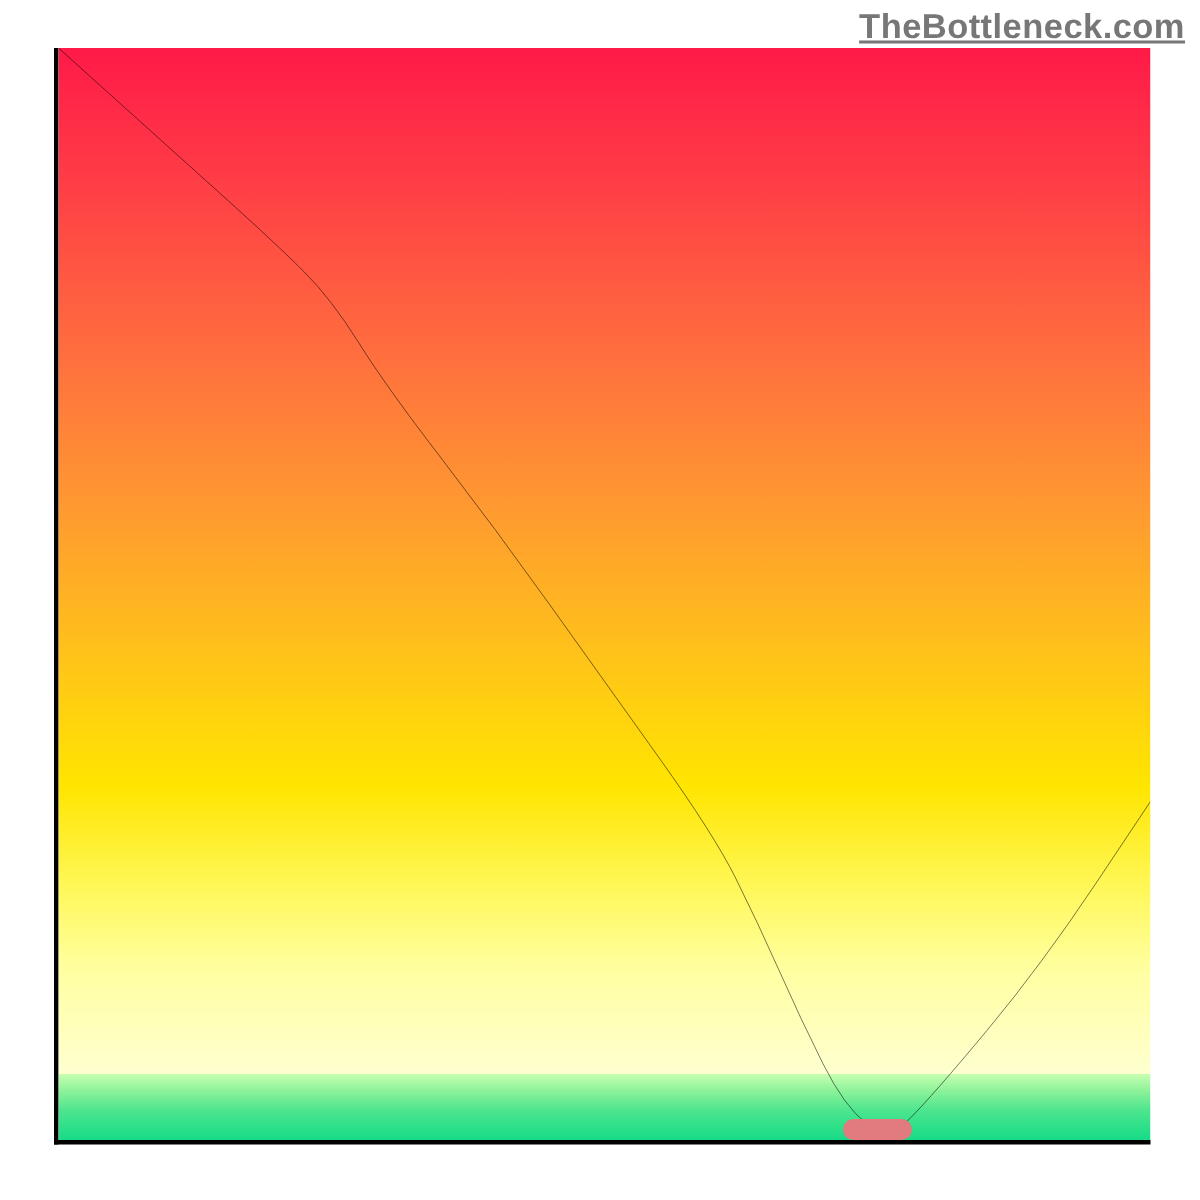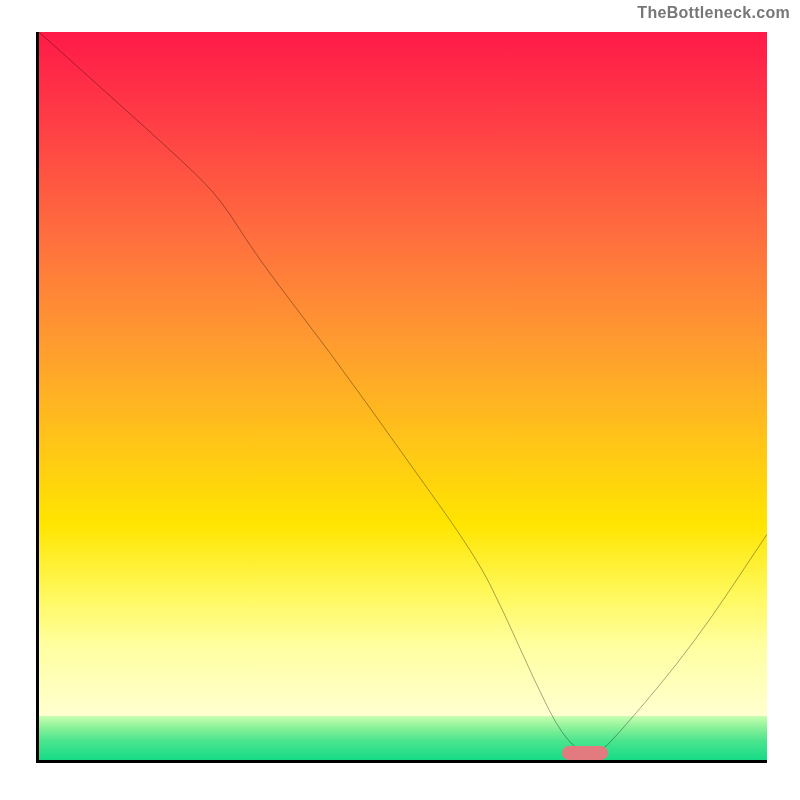--- a/index.html
+++ b/index.html
@@ -13,25 +13,26 @@
   }
   .container {
     position: relative;
     width: 800px;
     height: 800px;
   }
   .attribution {
     position: absolute;
     top: 4px;
     right: 10px;
-    font-size: 16px;
+    font-size: 23px;
     font-weight: bold;
     color: #777777;
     letter-spacing: 0.3px;
     z-index: 10;
+    text-decoration: underline;
   }
   .plot-area {
     position: absolute;
     left: 36px;
     top: 32px;
     width: 728px;
     height: 728px;
     border-left: 3px solid #000;
     border-bottom: 3px solid #000;
     overflow: hidden;

